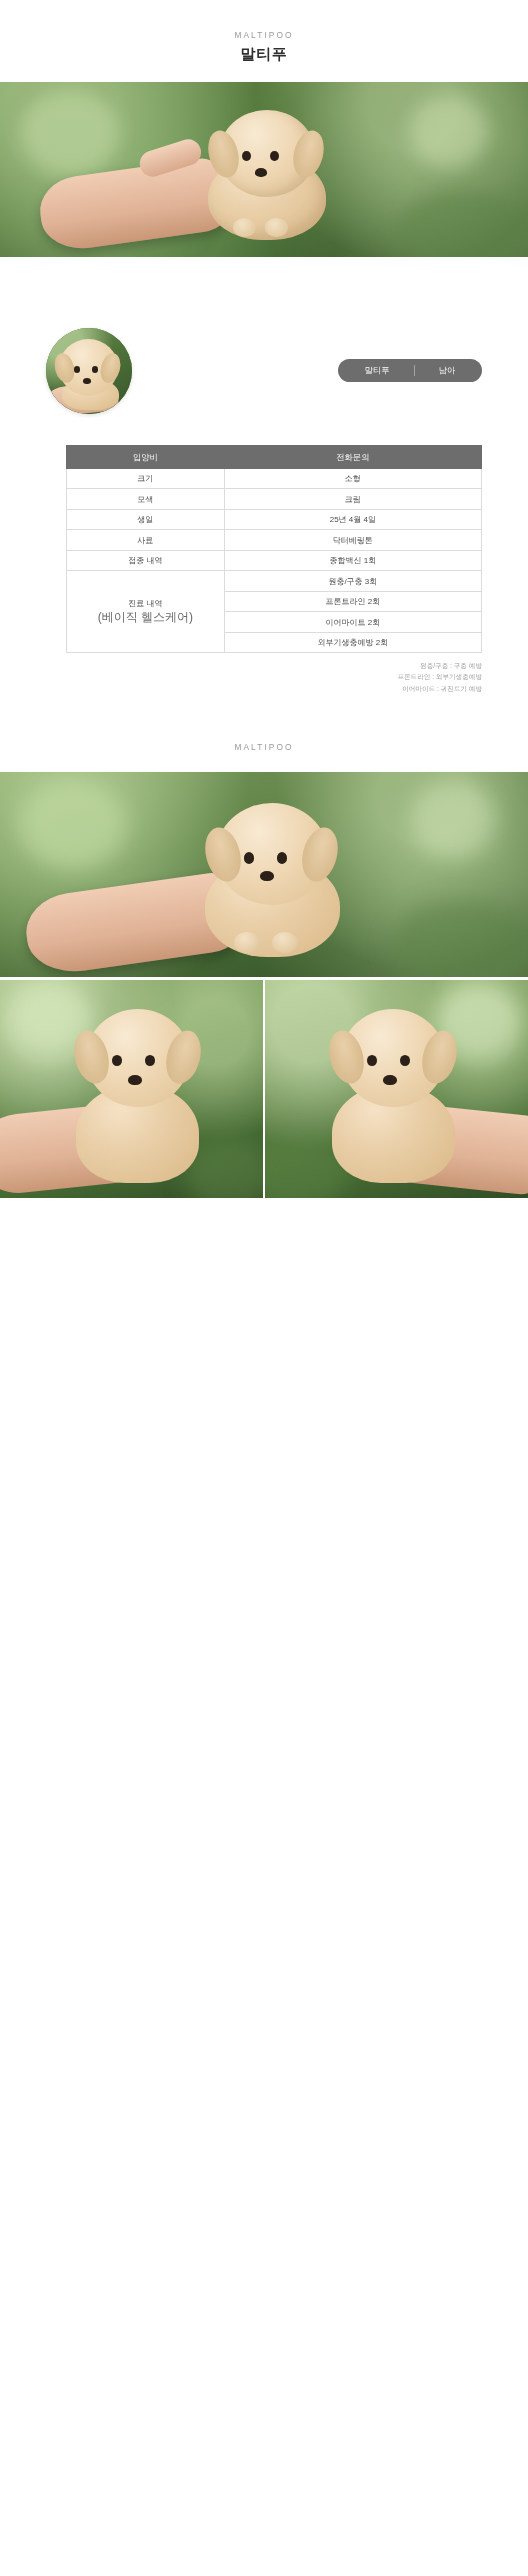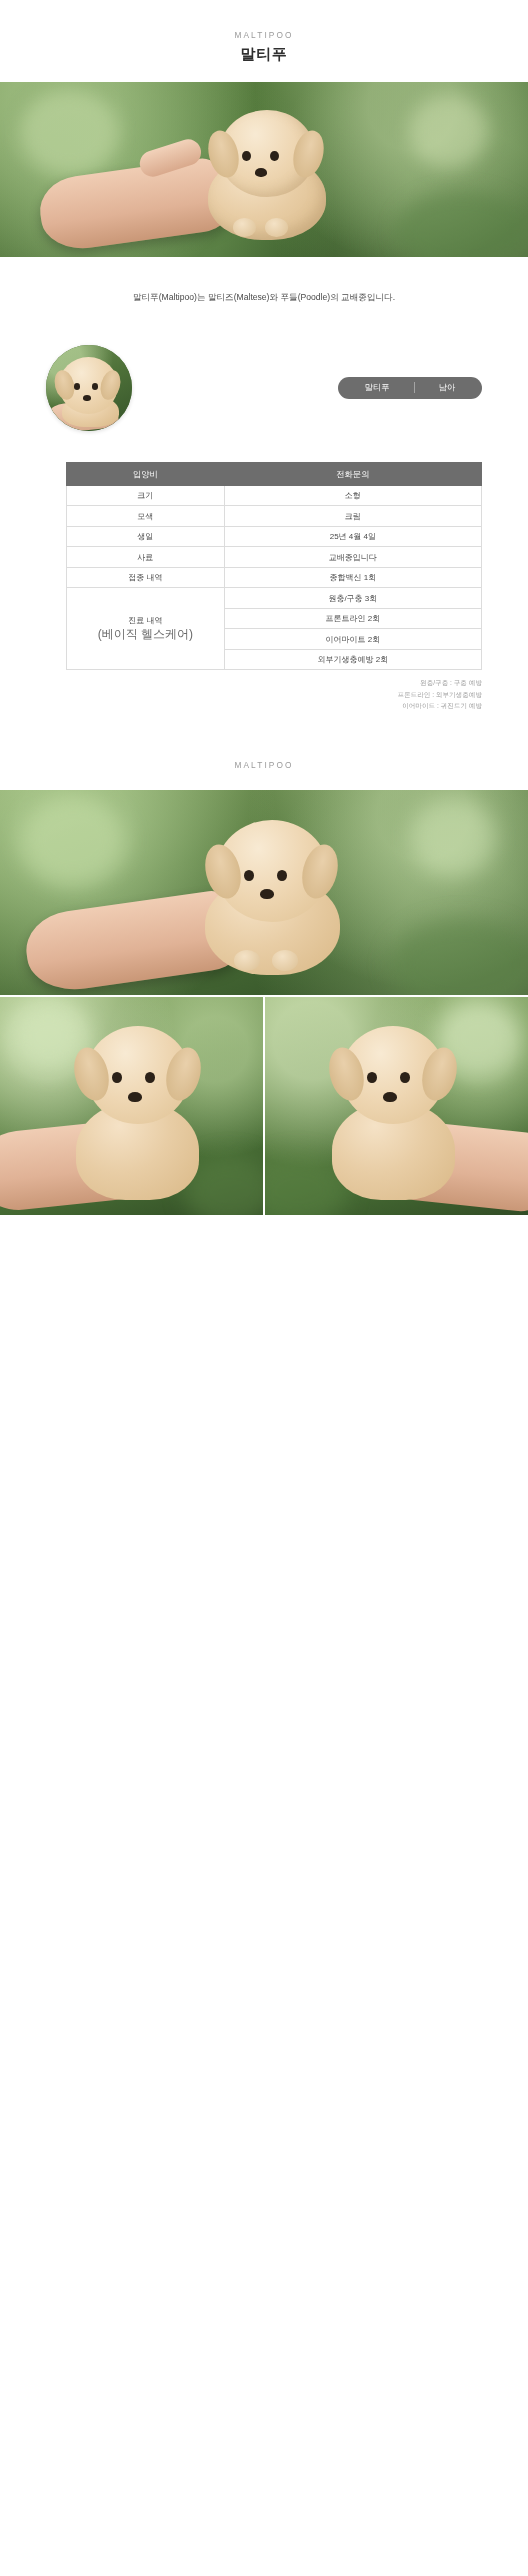--- a/index.html
+++ b/index.html
@@ -389,21 +389,20 @@
       <div class="ear-r"></div>
       <div class="eye-l"></div>
       <div class="eye-r"></div>
       <div class="nose"></div>
       <div class="paw-l"></div>
       <div class="paw-r"></div>
     </div>
   </div>
 
   <div class="desc">
-    <p>말티푸(Maltipoo)는 말티즈(Maltese)와 푸들(Poodle)의 교배종입니다.</p>
   </div>
 
   <div class="profile">
     <div class="avatar">
       <div class="a-bg"></div>
       <div class="a-hand"></div>
       <div class="a-puppy">
         <div class="a-body"></div>
         <div class="a-head"></div>
         <div class="a-ear-l"></div>
@@ -436,21 +435,21 @@
         <tr>
           <td class="label">모색</td>
           <td>크림</td>
         </tr>
         <tr>
           <td class="label">생일</td>
           <td>25년 4월 4일</td>
         </tr>
         <tr>
           <td class="label">사료</td>
-          <td>교배종입니다</td>
+          <td>닥터베링톤</td>
         </tr>
         <tr>
           <td class="label">접종 내역</td>
           <td>종합백신 1회</td>
         </tr>
         <tr>
           <td class="label" rowspan="4">
             <div>진료 내역</div>
             <div style="font-size:12px;color:#6a6a6a;">(베이직 헬스케어)</div>
           </td>

